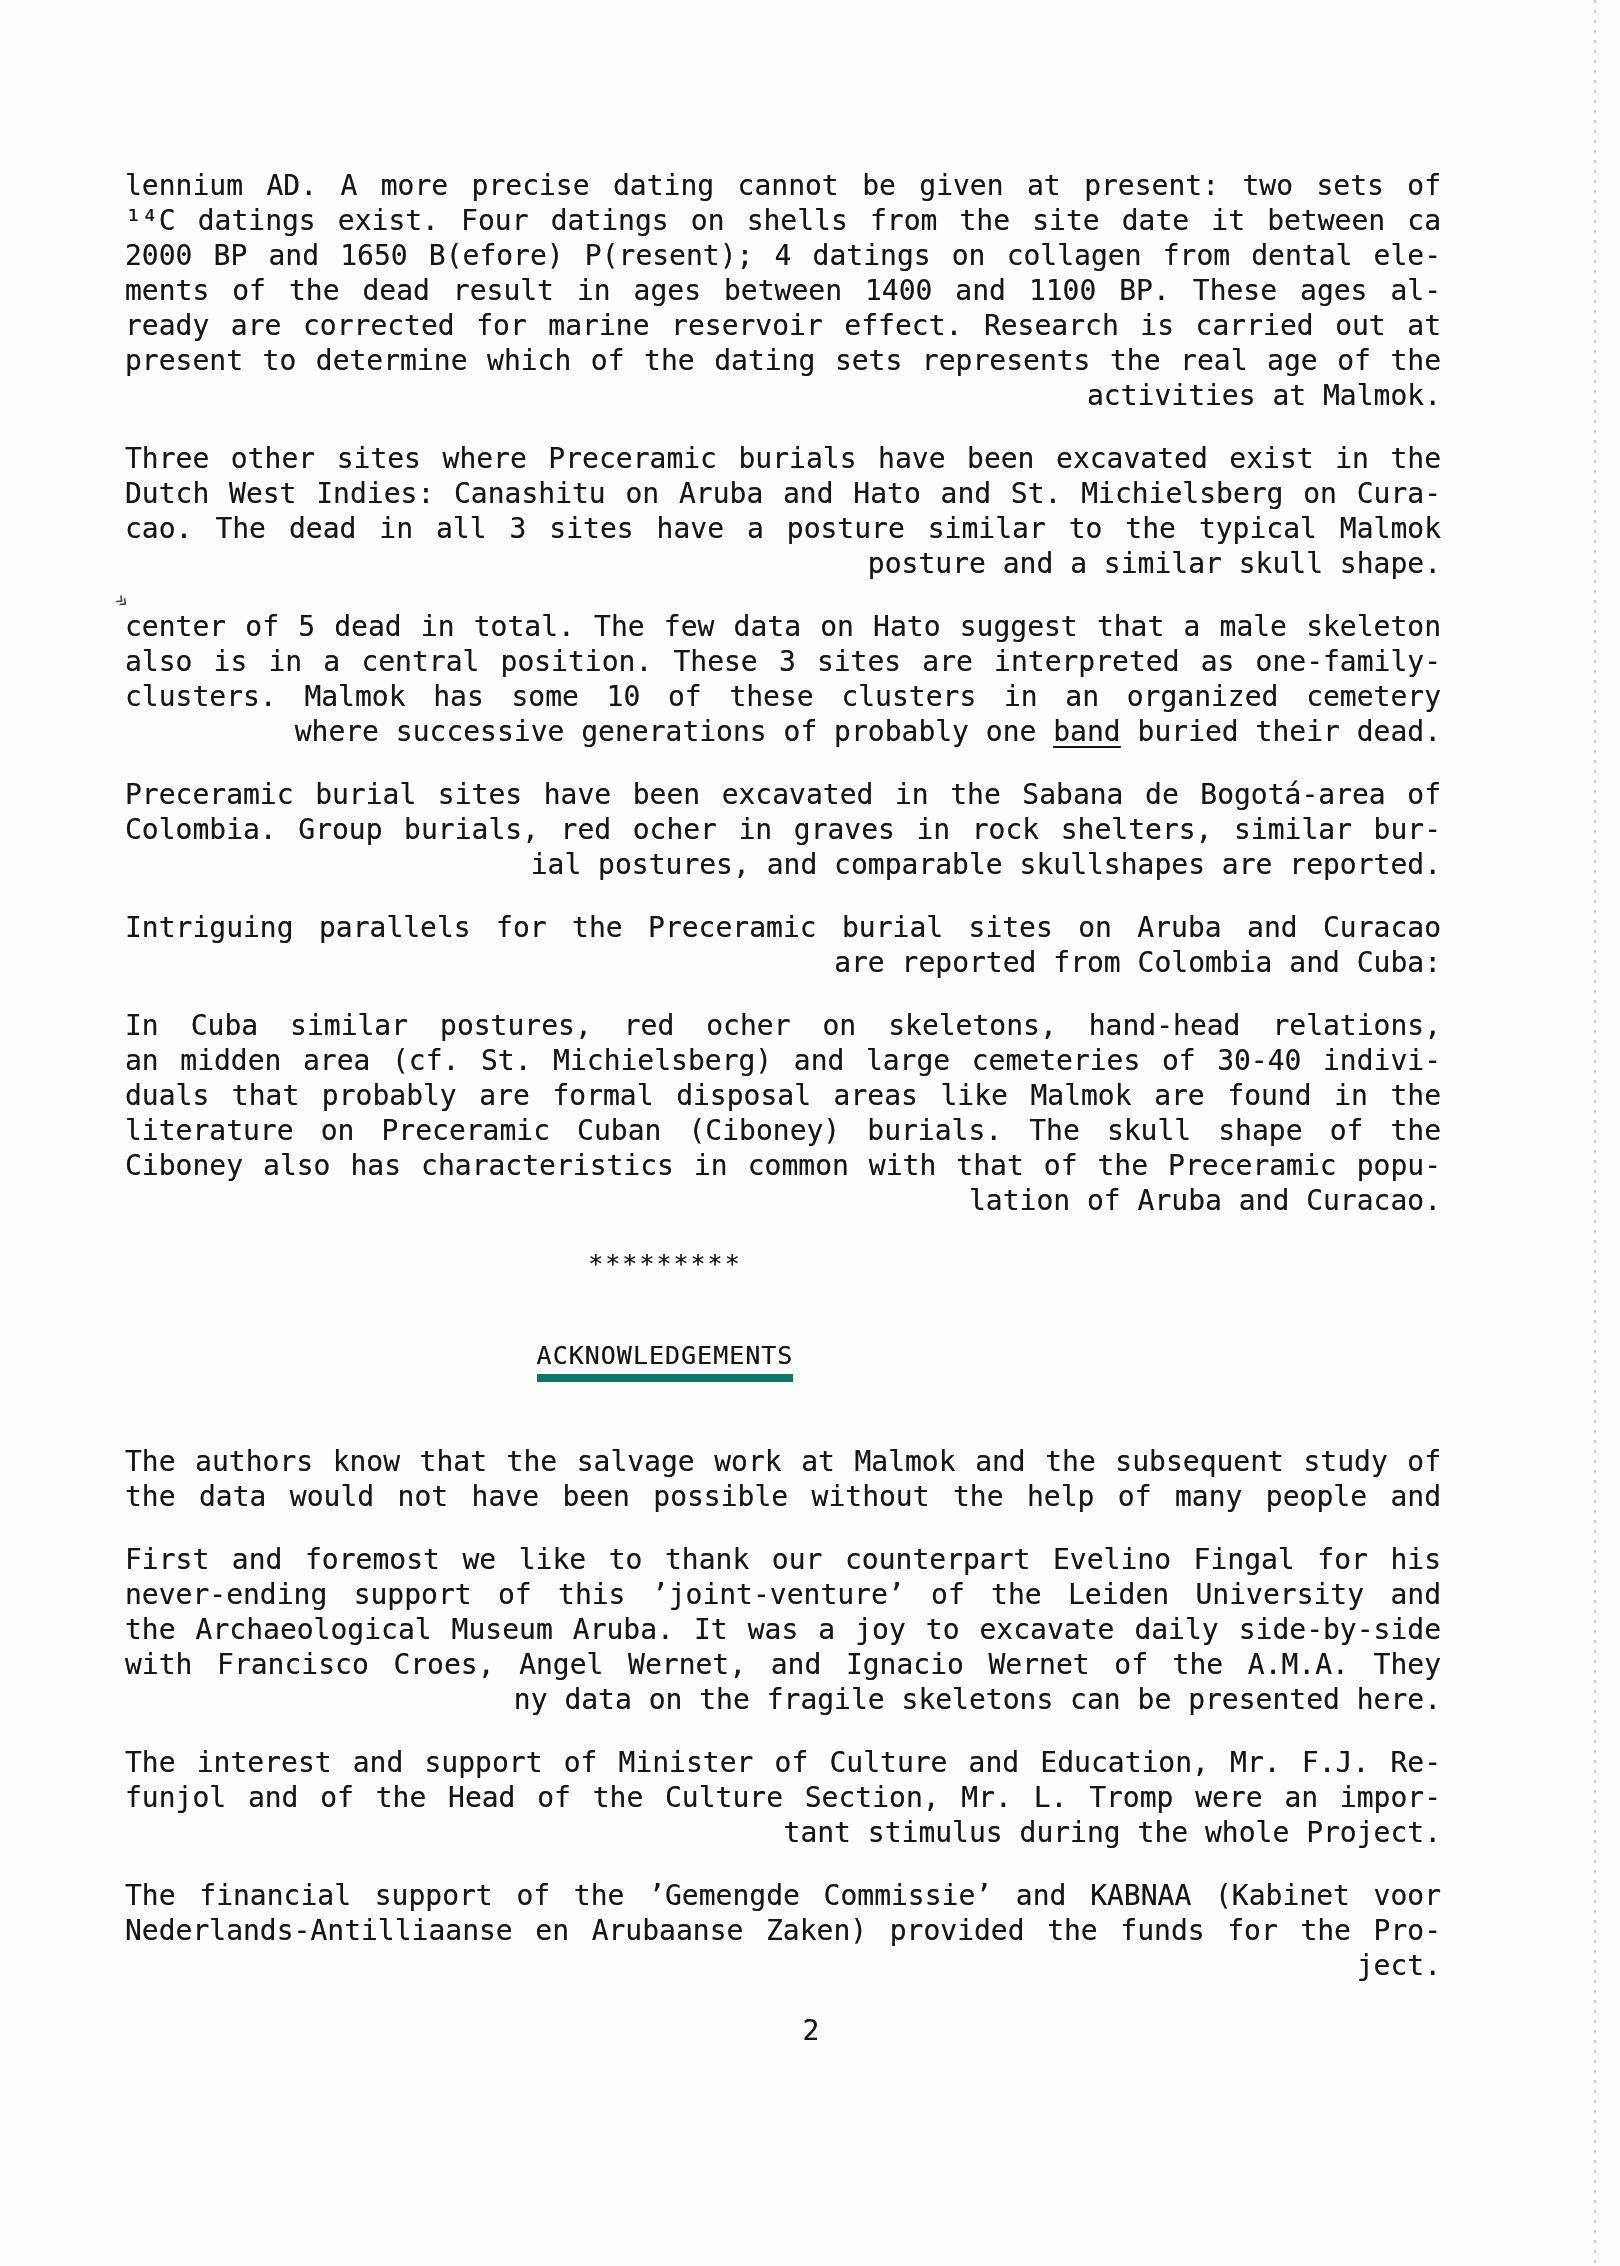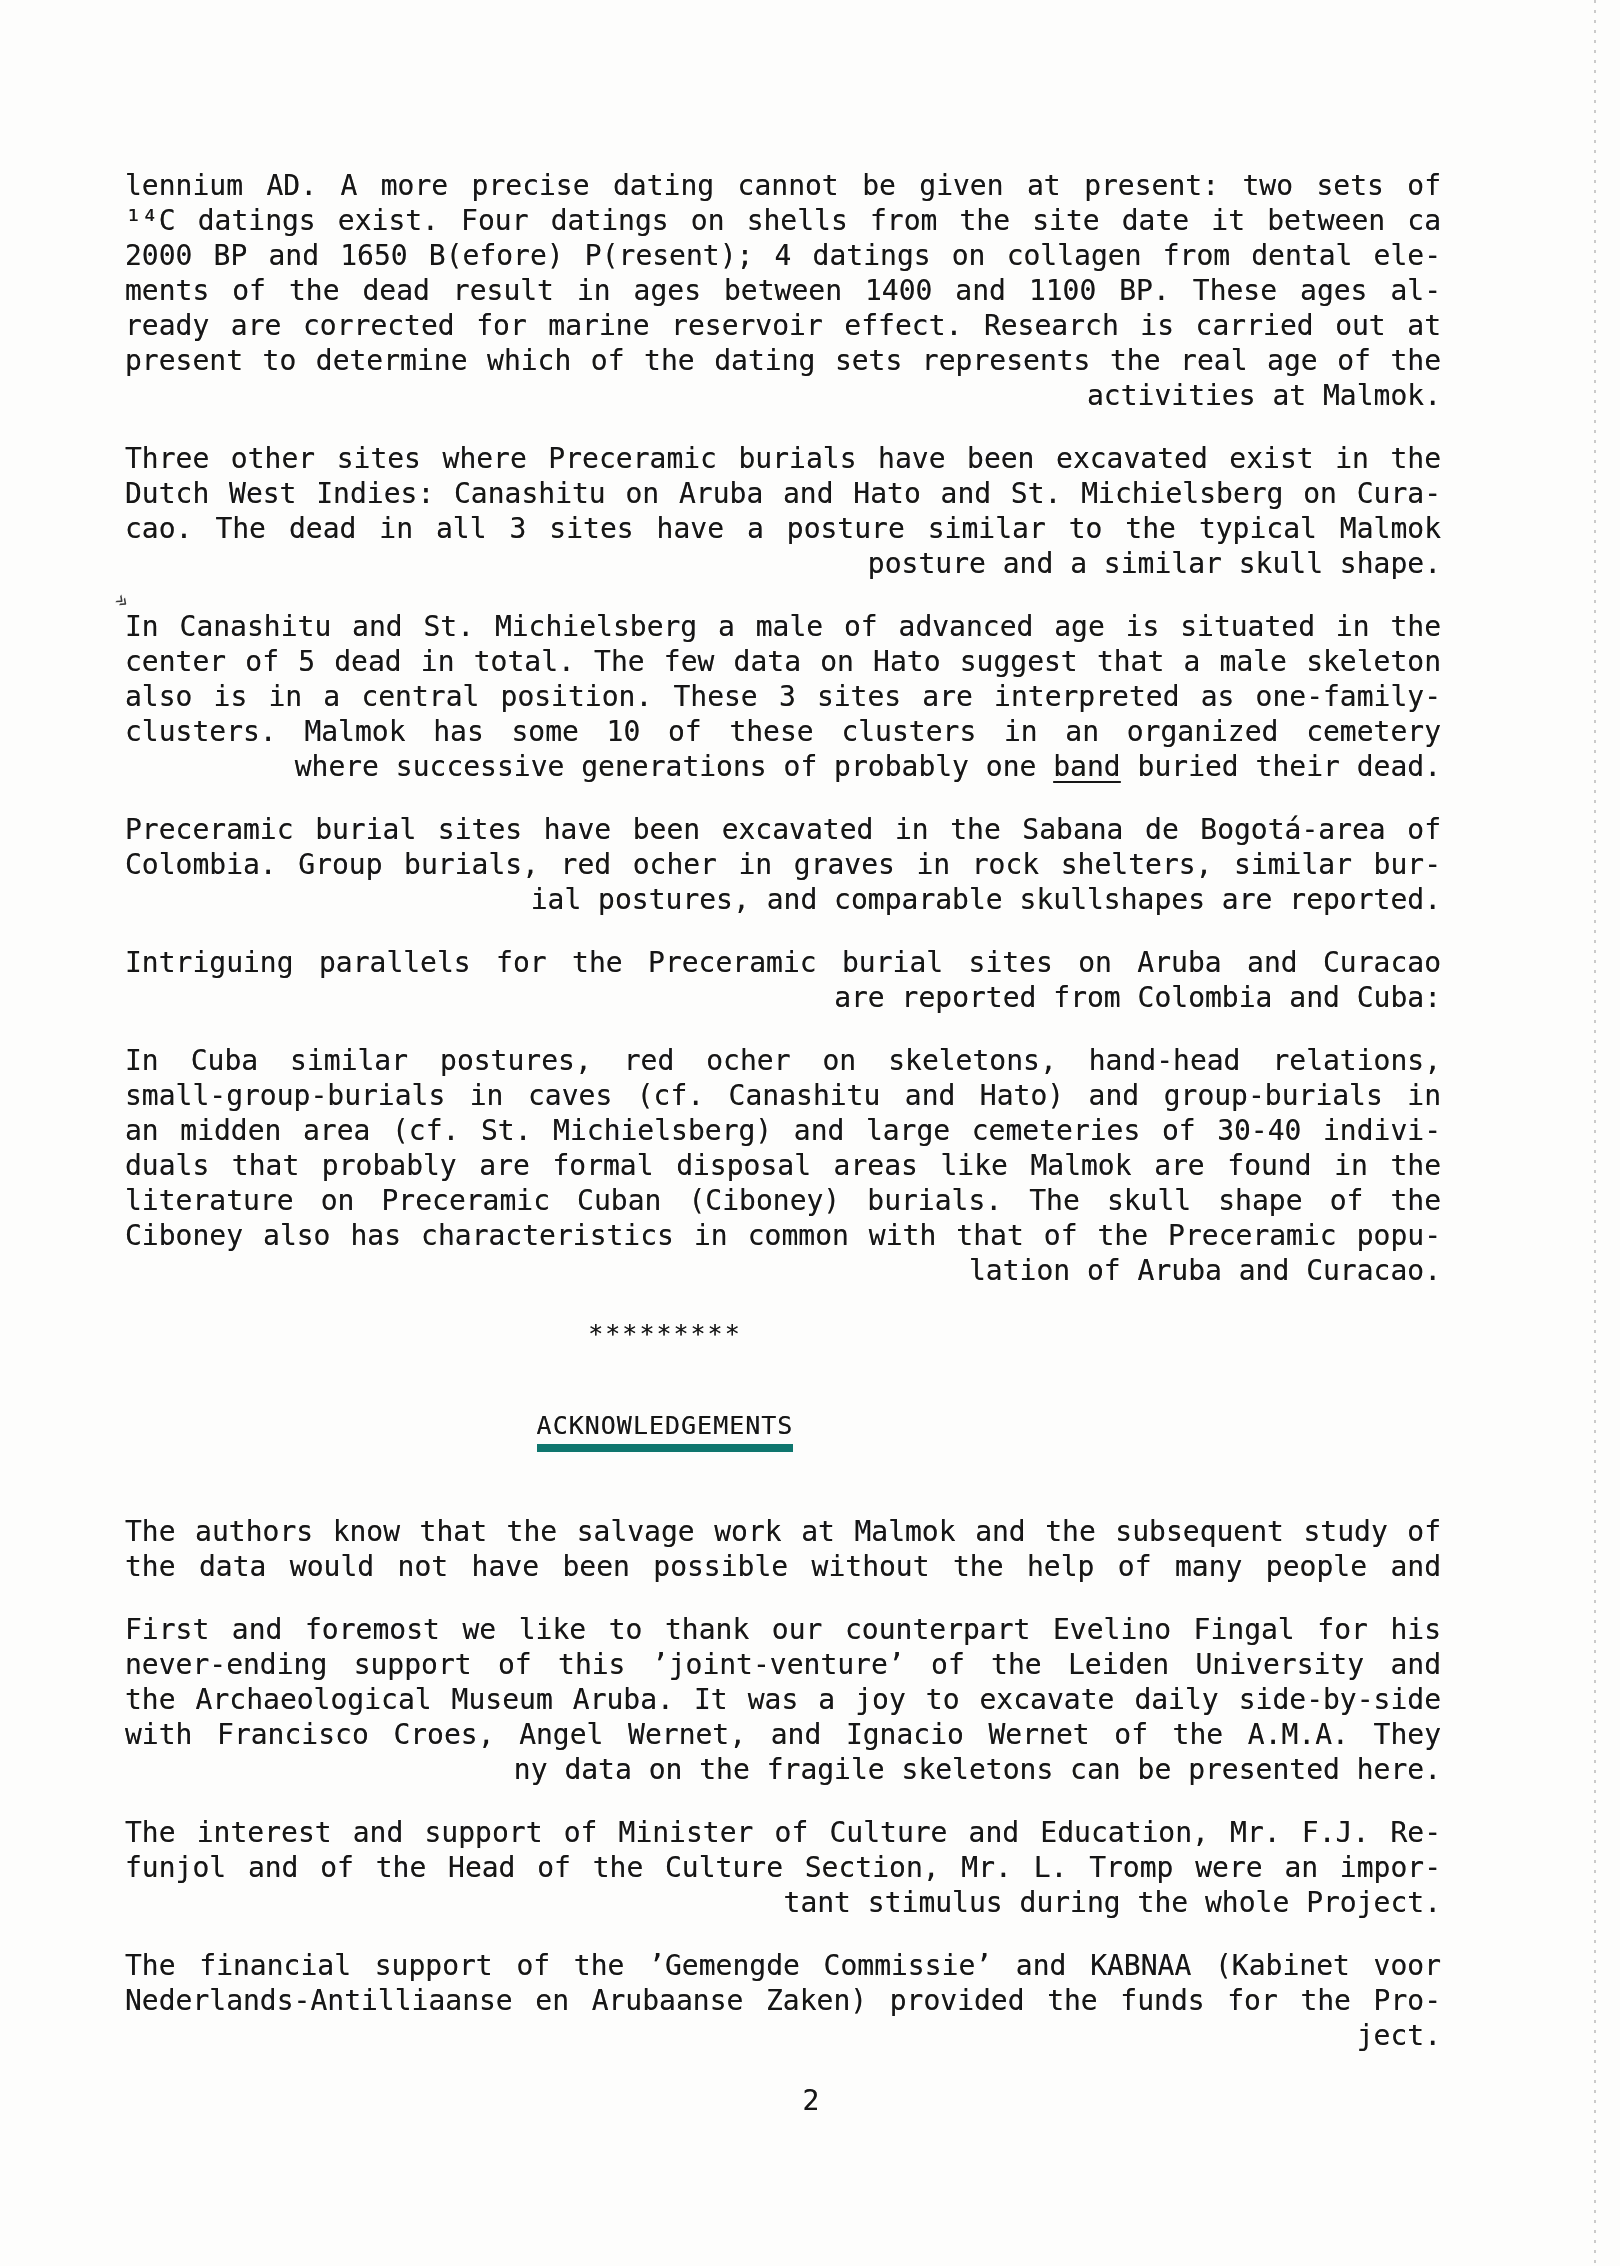--- a/index.html
+++ b/index.html
@@ -80,38 +80,36 @@
           <div class="line jline">present to determine which of the dating sets represents the real age of the</div>
           <div class="line lastline">activities at Malmok.</div>
         </div>
         <div class="paragraph">
           <div class="line jline">Three other sites where Preceramic burials have been excavated exist in the</div>
           <div class="line jline">Dutch West Indies: Canashitu on Aruba and Hato and St. Michielsberg on Cura-</div>
           <div class="line jline">cao. The dead in all 3 sites have a posture similar to the typical Malmok</div>
           <div class="line lastline">posture and a similar skull shape.</div>
         </div>
         <div class="paragraph">
-          <div class="line jline">In Canashitu and St. Michielsberg a male of advanced age is situated in the</div>
           <div class="line jline">center of 5 dead in total. The few data on Hato suggest that a male skeleton</div>
           <div class="line jline">also is in a central position. These 3 sites are interpreted as one-family-</div>
           <div class="line jline">clusters. Malmok has some 10 of these clusters in an organized cemetery</div>
           <div class="line lastline"><span>where successive generations of probably one </span><span class="u">band</span><span> buried their dead.</span></div>
         </div>
         <div class="paragraph">
           <div class="line jline">Preceramic burial sites have been excavated in the Sabana de Bogotá-area of</div>
           <div class="line jline">Colombia. Group burials, red ocher in graves in rock shelters, similar bur-</div>
           <div class="line lastline">ial postures, and comparable skullshapes are reported.</div>
         </div>
         <div class="paragraph">
           <div class="line jline">Intriguing parallels for the Preceramic burial sites on Aruba and Curacao</div>
           <div class="line lastline">are reported from Colombia and Cuba:</div>
         </div>
         <div class="paragraph">
           <div class="line jline">In Cuba similar postures, red ocher on skeletons, hand-head relations,</div>
-          <div class="line jline">small-group-burials in caves (cf. Canashitu and Hato) and group-burials in</div>
           <div class="line jline">an midden area (cf. St. Michielsberg) and large cemeteries of 30-40 indivi-</div>
           <div class="line jline">duals that probably are formal disposal areas like Malmok are found in the</div>
           <div class="line jline">literature on Preceramic Cuban (Ciboney) burials. The skull shape of the</div>
           <div class="line jline">Ciboney also has characteristics in common with that of the Preceramic popu-</div>
           <div class="line lastline">lation of Aruba and Curacao.</div>
         </div>
       </div>
 
     <div class="center-wrap separator">*********</div>
 

